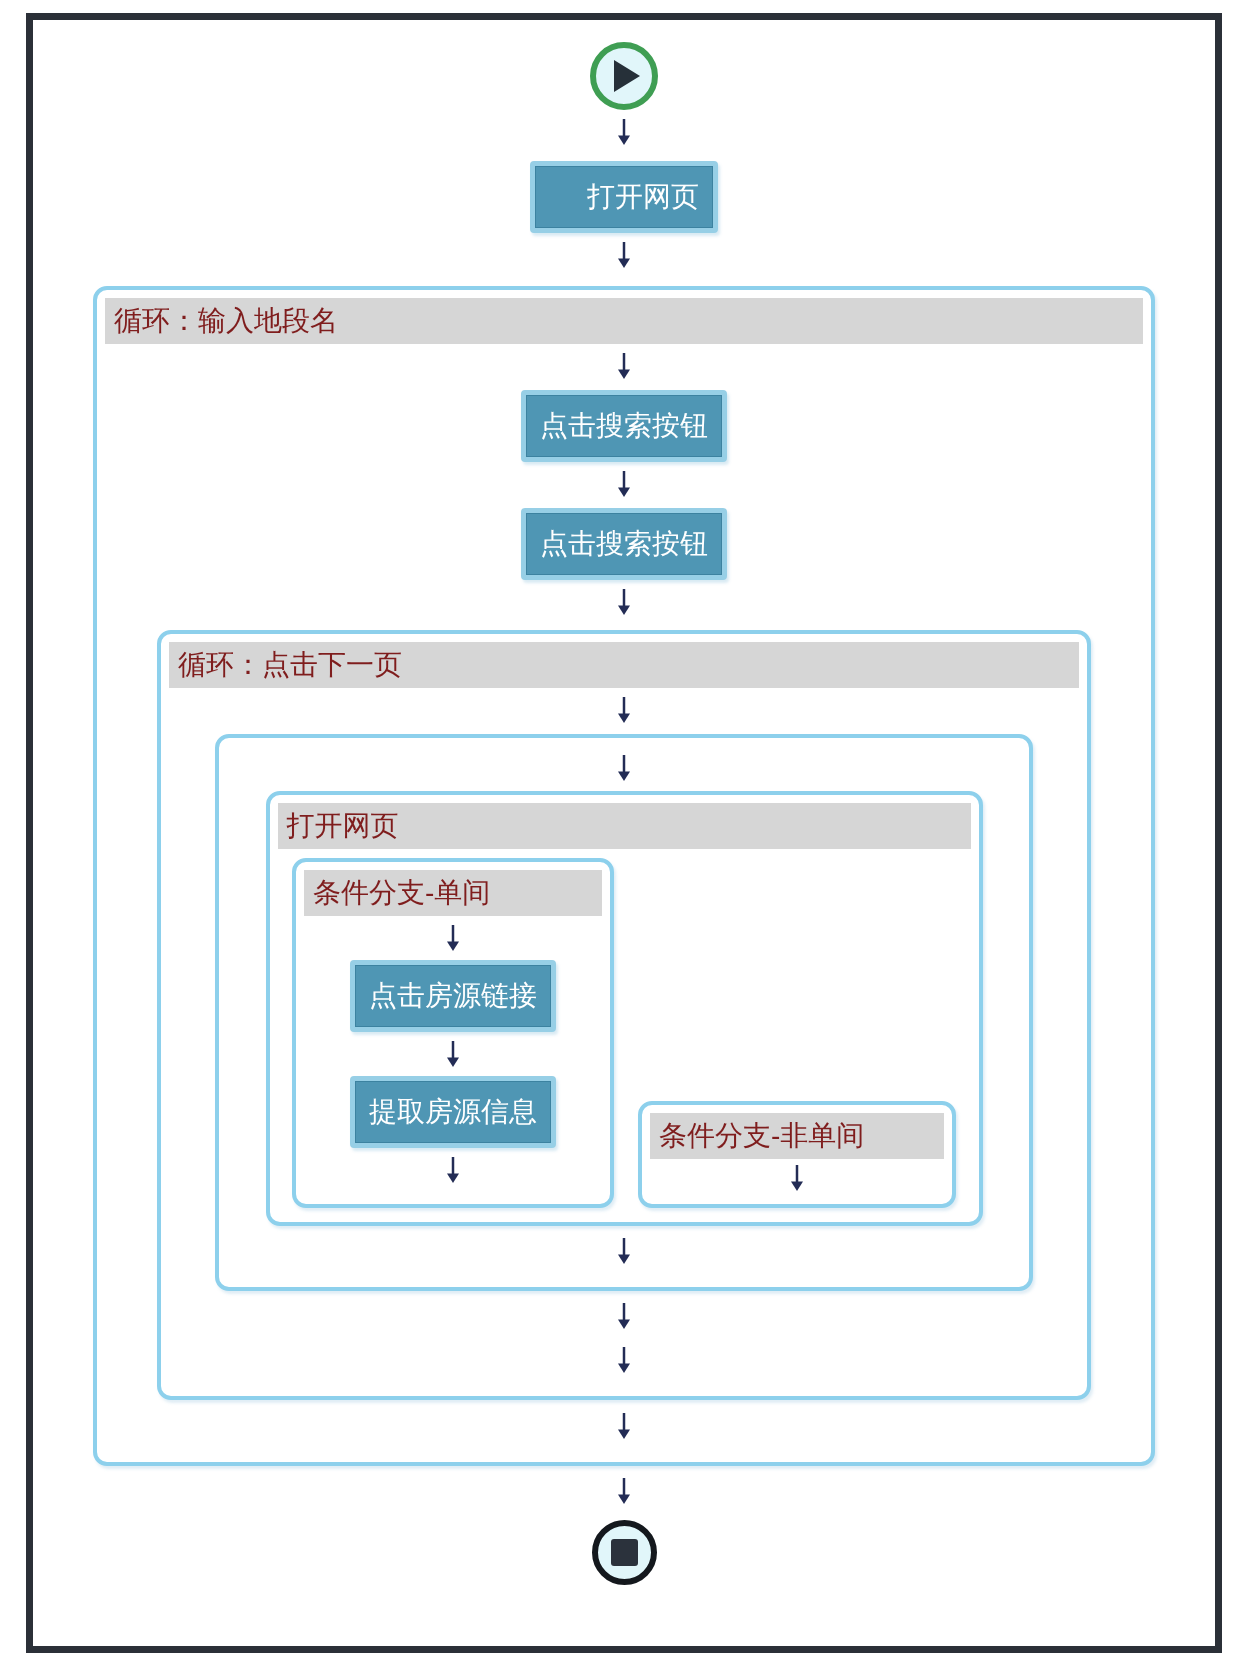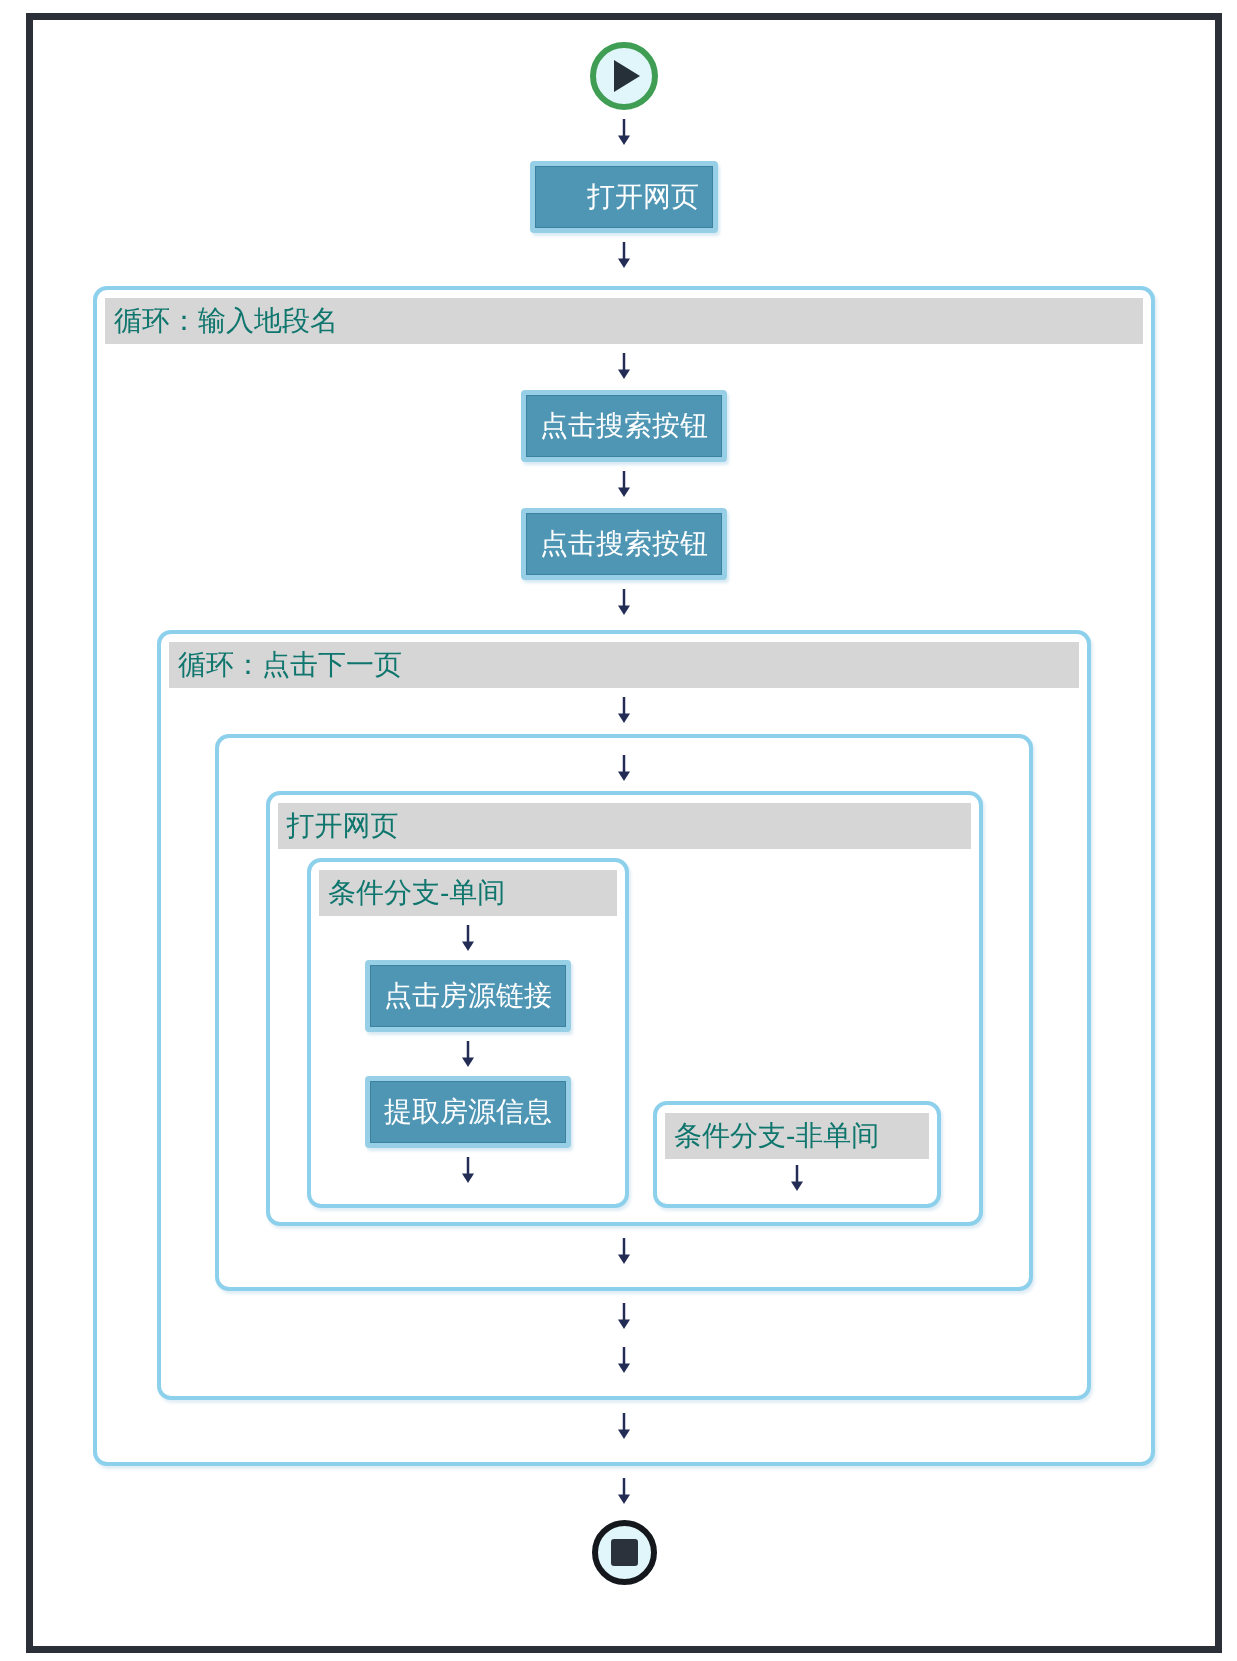--- a/index.html
+++ b/index.html
@@ -67,41 +67,41 @@
     padding: 8px 8px 14px 8px;
     box-shadow: 2px 3px 3px rgba(130,185,215,.25);
   }
   .container > .bar {
     align-self: stretch;
     background: #d6d6d6;
     height: 46px;
     line-height: 46px;
     padding-left: 9px;
     font-size: 28px;
-    color: #0f766e;
+    color: #7f1d1d;
     white-space: nowrap;
     overflow: hidden;
     cursor: pointer;
   }
 
   .w-outer { width: 1062px; }
   .w-loop2 { width: 934px; }
   .w-loop3 { width: 818px; }
   .w-cond  { width: 717px; }
 
   .branch-row {
     align-self: stretch;
     display: flex;
     justify-content: center;
     align-items: flex-end;
     gap: 24px;
     margin-top: 9px;
   }
   .branch-left  { width: 322px; padding-bottom: 12px; }
-  .branch-right { width: 288px; padding-bottom: 7px; }
+  .branch-right { width: 318px; padding-bottom: 7px; }
 </style>
 </head>
 <body>
 
 <div class="frame">
   <div class="flow">
 
     <div class="term start">
       <div class="play-tri"></div>
     </div>

